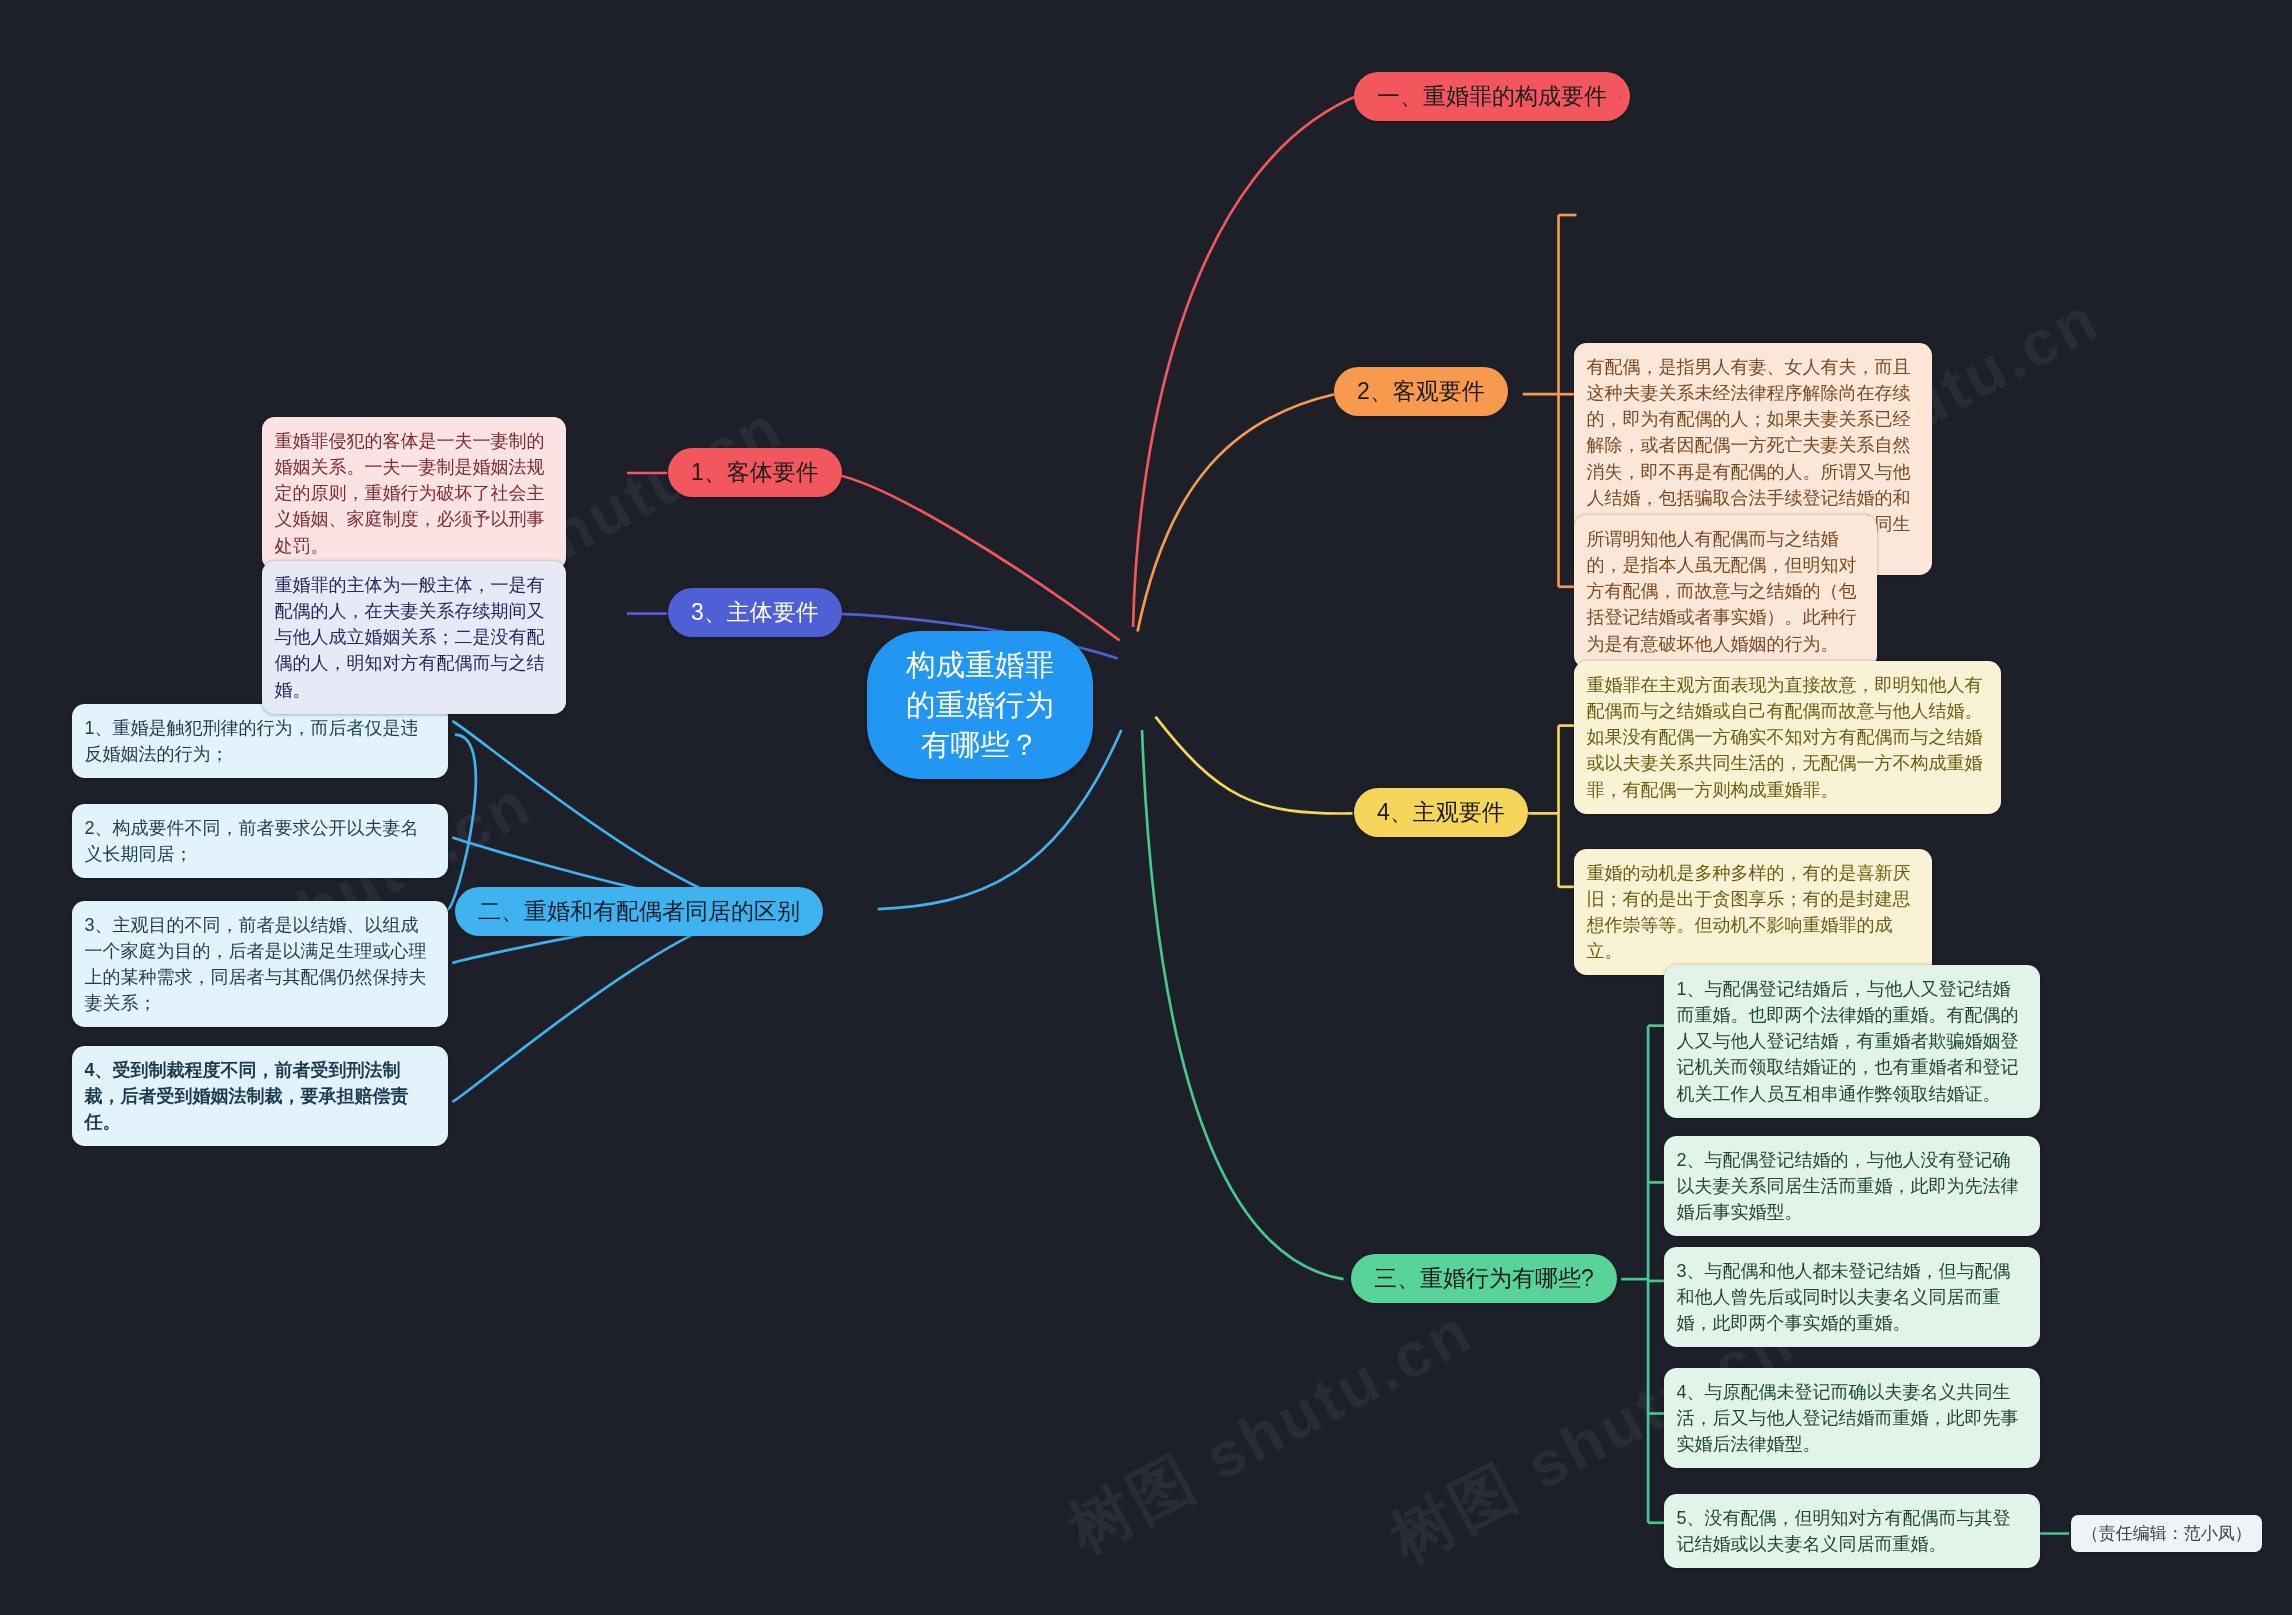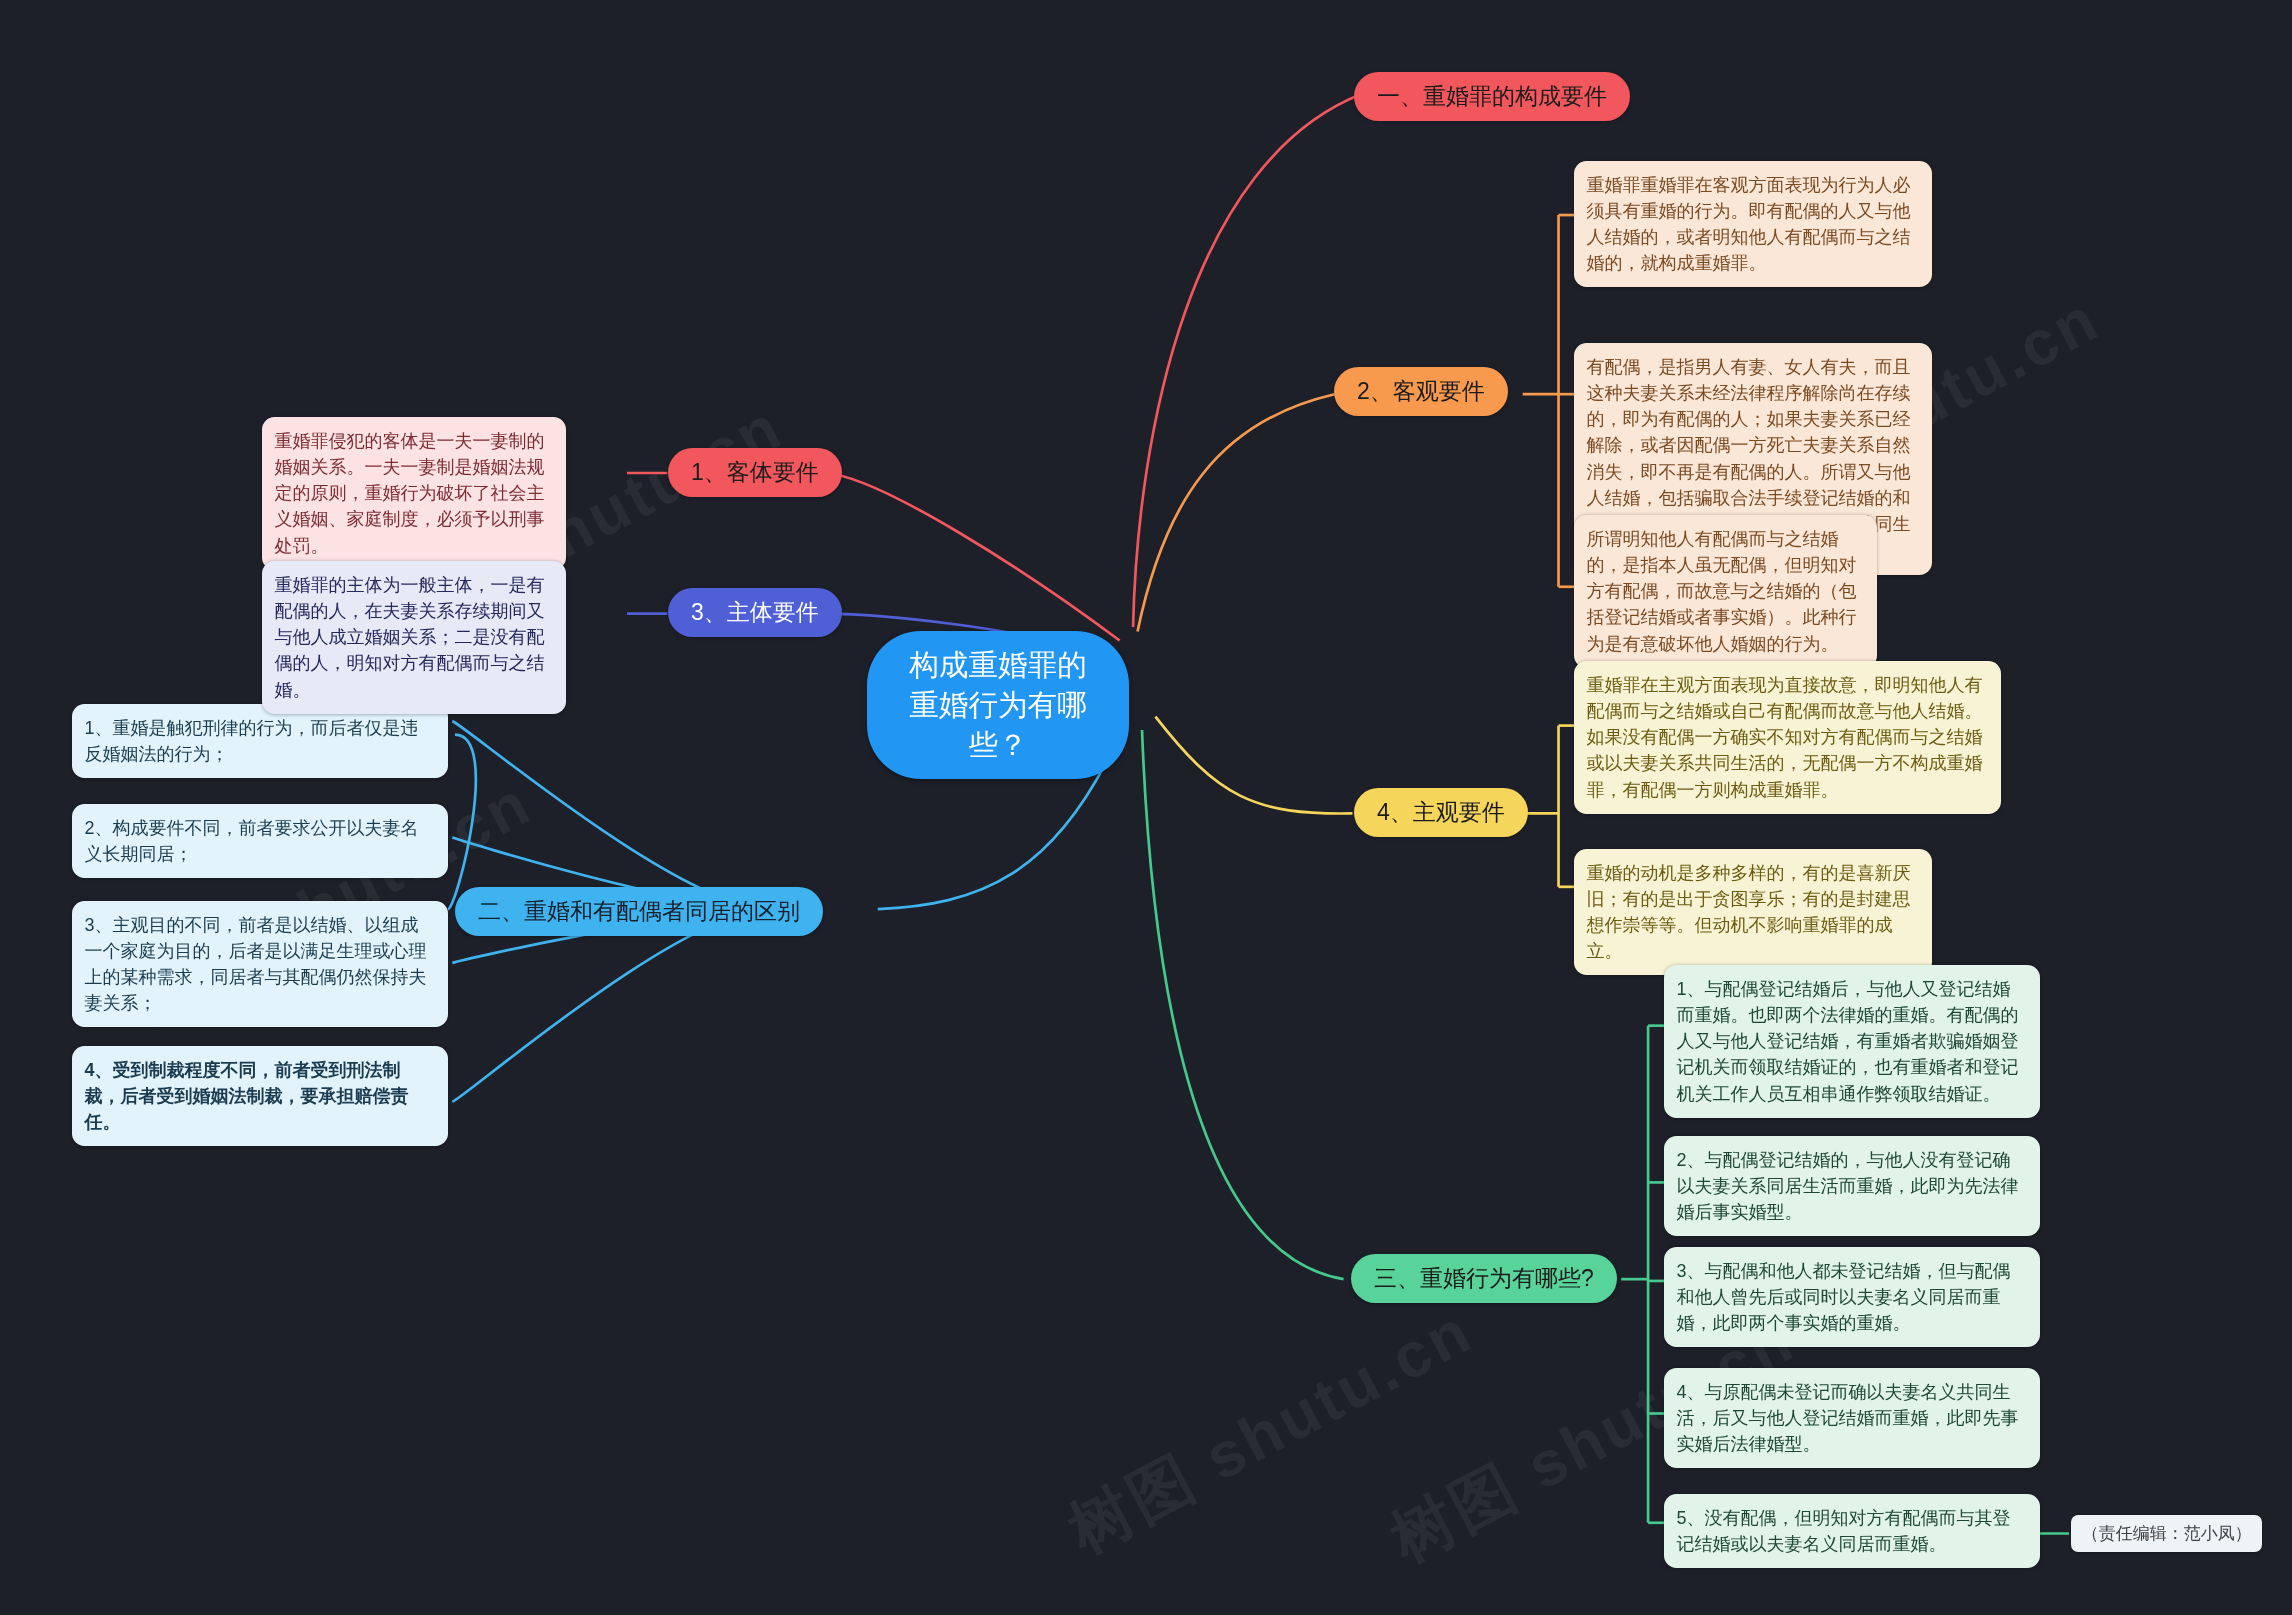--- a/index.html
+++ b/index.html
@@ -109,27 +109,26 @@
       <path d="M860,1015 C760,1015 520,1225 505,1230" stroke="#3fb3f0"></path>
 
       <path d="M1250,715 C1150,640 980,530 920,528" stroke="#f2575d"></path>
       <path d="M745,528 L700,528" stroke="#f2575d"></path>
 
       <path d="M1248,735 C1140,700 980,685 920,685" stroke="#4f5fd6"></path>
       <path d="M745,685 L700,685" stroke="#4f5fd6"></path>
     </g>
   </svg>
 
-  <div class="node root" style="left:867px;top:631px;width:262px;">构成重婚罪的重婚行为有哪些？</div>
+  <div class="node root" style="left:867px;top:631px;width:226px;">构成重婚罪的重婚行为有哪些？</div>
 
   <div class="node pill red" style="left:1354px;top:72px;">一、重婚罪的构成要件</div>
 
   <div class="node pill orange" style="left:1334px;top:367px;">2、客观要件</div>
 
-  <div class="node leaf orange" style="left:1574px;top:161px;width:358px;">重婚罪重婚罪在客观方面表现为行为人必须具有重婚的行为。即有配偶的人又与他人结婚的，或者明知他人有配偶而与之结婚的，就构成重婚罪。</div>
   <div class="node leaf orange" style="left:1574px;top:303px;width:358px;margin-top:40px;">有配偶，是指男人有妻、女人有夫，而且这种夫妻关系未经法律程序解除尚在存续的，即为有配偶的人；如果夫妻关系已经解除，或者因配偶一方死亡夫妻关系自然消失，即不再是有配偶的人。所谓又与他人结婚，包括骗取合法手续登记结婚的和虽未经婚姻登记手续但以夫妻关系共同生活的事实婚姻。</div>
   <div class="node leaf orange" style="left:1574px;top:515px;width:303px;">所谓明知他人有配偶而与之结婚的，是指本人虽无配偶，但明知对方有配偶，而故意与之结婚的（包括登记结婚或者事实婚）。此种行为是有意破坏他人婚姻的行为。</div>
 
   <div class="node pill yellow" style="left:1354px;top:788px;">4、主观要件</div>
 
   <div class="node leaf yellow" style="left:1574px;top:661px;width:427px;">重婚罪在主观方面表现为直接故意，即明知他人有配偶而与之结婚或自己有配偶而故意与他人结婚。如果没有配偶一方确实不知对方有配偶而与之结婚或以夫妻关系共同生活的，无配偶一方不构成重婚罪，有配偶一方则构成重婚罪。</div>
   <div class="node leaf yellow" style="left:1574px;top:849px;width:358px;">重婚的动机是多种多样的，有的是喜新厌旧；有的是出于贪图享乐；有的是封建思想作崇等等。但动机不影响重婚罪的成立。</div>
 
   <div class="node pill green" style="left:1351px;top:1254px;">三、重婚行为有哪些?</div>
 

